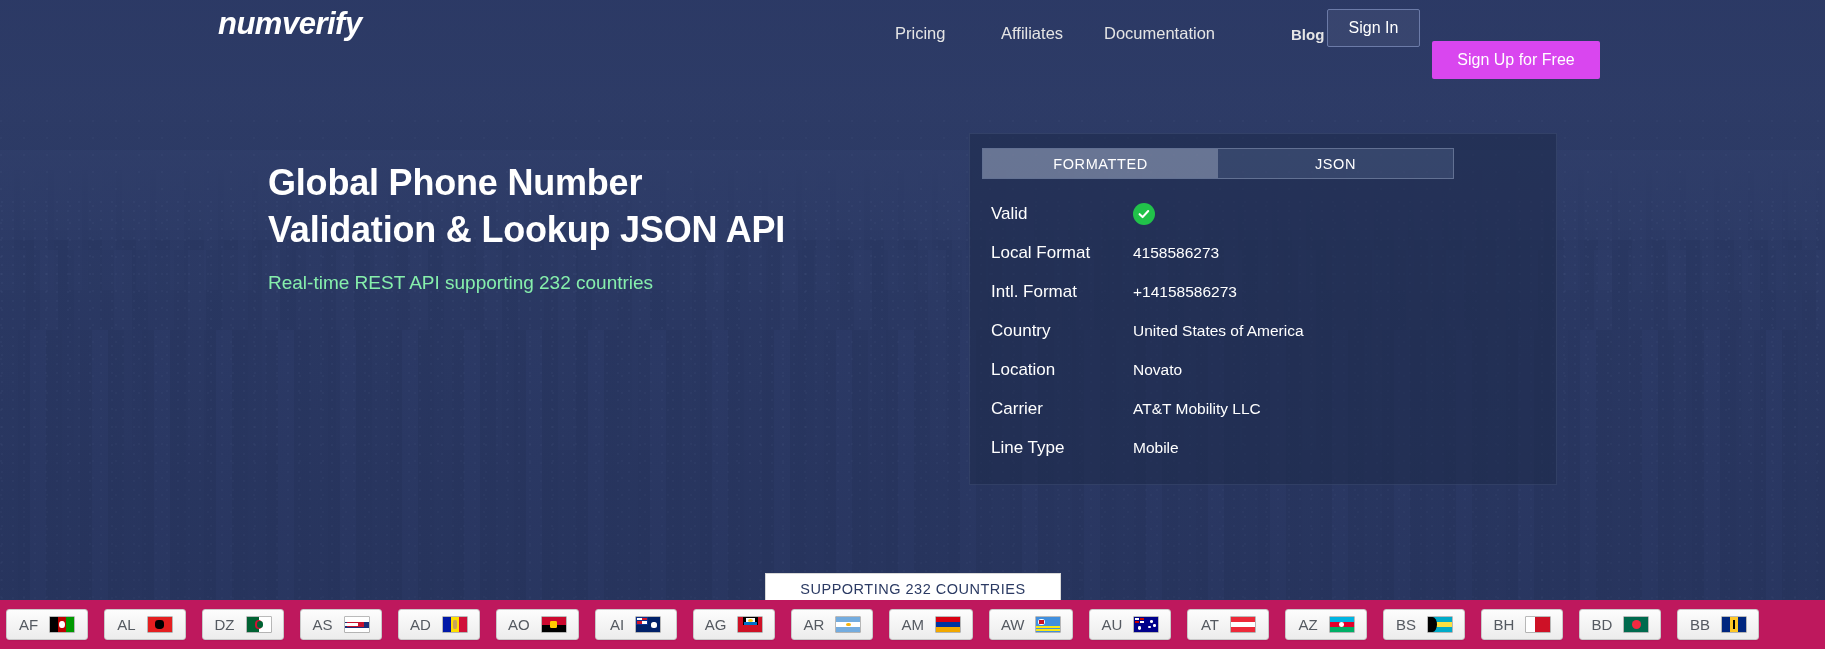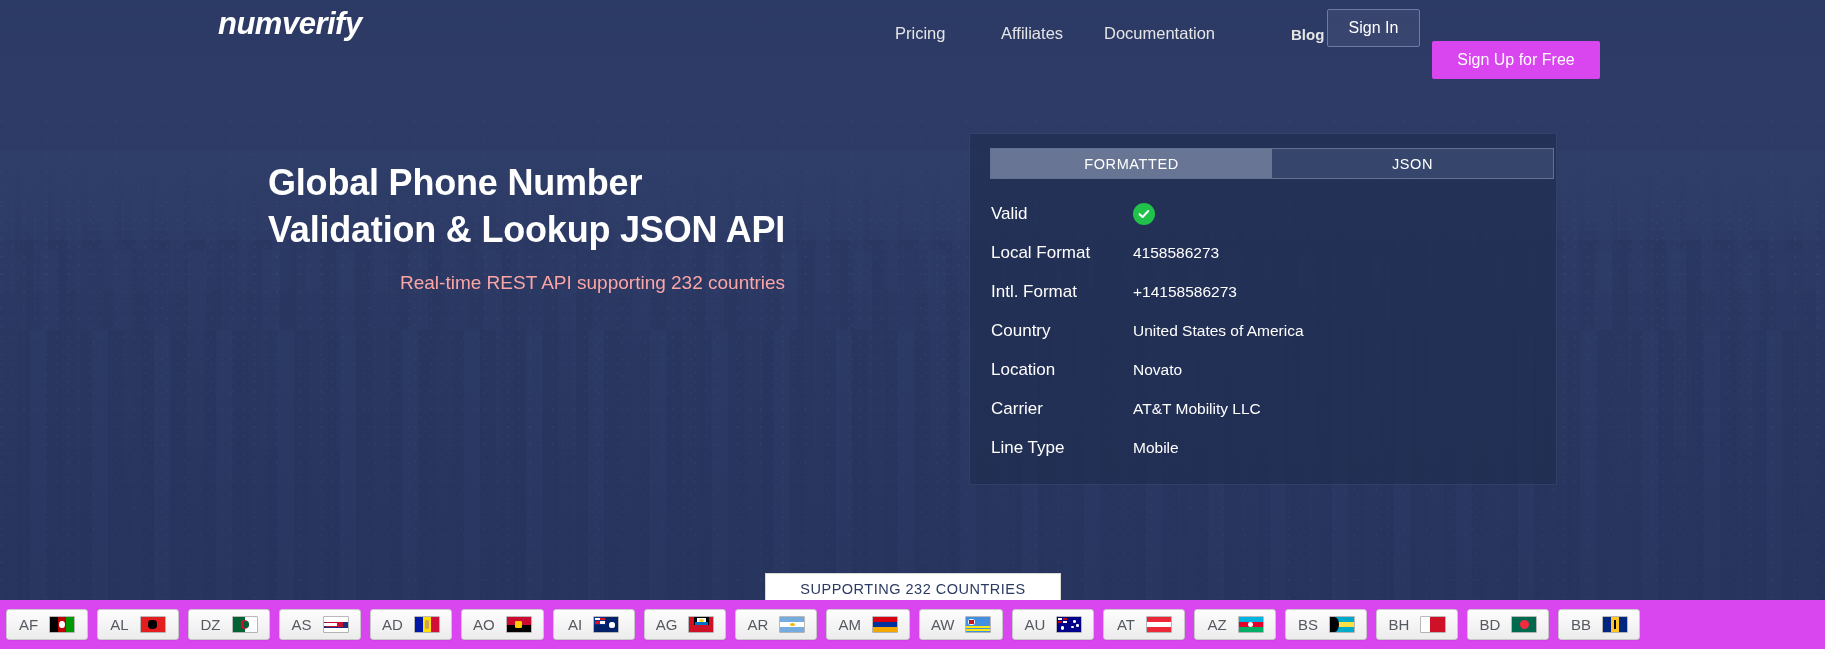--- a/index.html
+++ b/index.html
@@ -131,35 +131,34 @@
     position:absolute; left:268px; top:160px; z-index:15;
     color:#ffffff;
   }
   #headline h1 {
     font-size:36px; font-weight:bold; line-height:1.30;
     letter-spacing:-.2px;
     white-space:nowrap;
   }
   #subhead {
     margin-top:18px;
-    font-size:19px; color:#fca5a5; font-weight:normal;
+    font-size:19px; color:#86efac; font-weight:normal;
     white-space:nowrap;
-    text-align:right;
   }
 
   
   #panel {
     position:absolute; left:969px; top:133px; z-index:15;
     width:588px; height:352px;
     background:rgba(31,43,78,.62);
     border:1px solid rgba(120,140,185,.18);
   }
   #tabs {
-    position:absolute; left:20px; top:14px;
-    width:564px; height:31px;
+    position:absolute; left:12px; top:14px;
+    width:472px; height:31px;
     display:flex;
     border:1px solid rgba(175,190,220,.45);
   }
   .tab {
     flex:1 1 50%;
     display:flex; align-items:center; justify-content:center;
     font-size:14.5px; color:#ffffff;
     letter-spacing:.6px;
     cursor:pointer;
   }
@@ -193,24 +192,24 @@
     color:#2b3a63;
     font-size:14.5px; letter-spacing:.5px;
     display:flex; align-items:center; justify-content:center;
     border:1px solid #d8d8d8;
     border-bottom:none;
   }
 
   
   #flagbar {
     position:absolute; left:0; top:600px; width:1825px; height:49px;
-    background:#d946ef;
+    background:#be185d;
     display:flex; align-items:center;
     padding:0 6px;
-    gap:9px;
+    gap:16px;
     overflow:hidden;
     z-index:18;
   }
   .flagchip {
     flex:0 0 auto;
     height:31px;
     min-width:82px;
     background:linear-gradient(180deg,#fdfdfd 0%,#ececec 100%);
     border:1px solid #c9c9c9;
     border-radius:3px;

